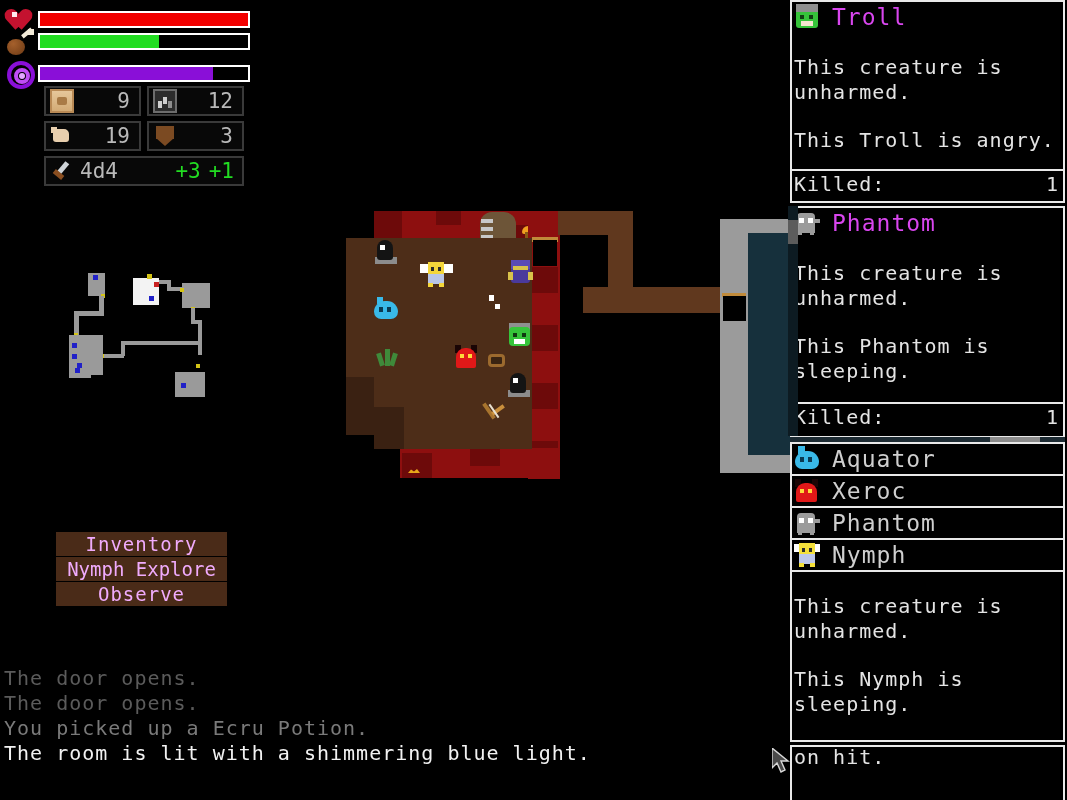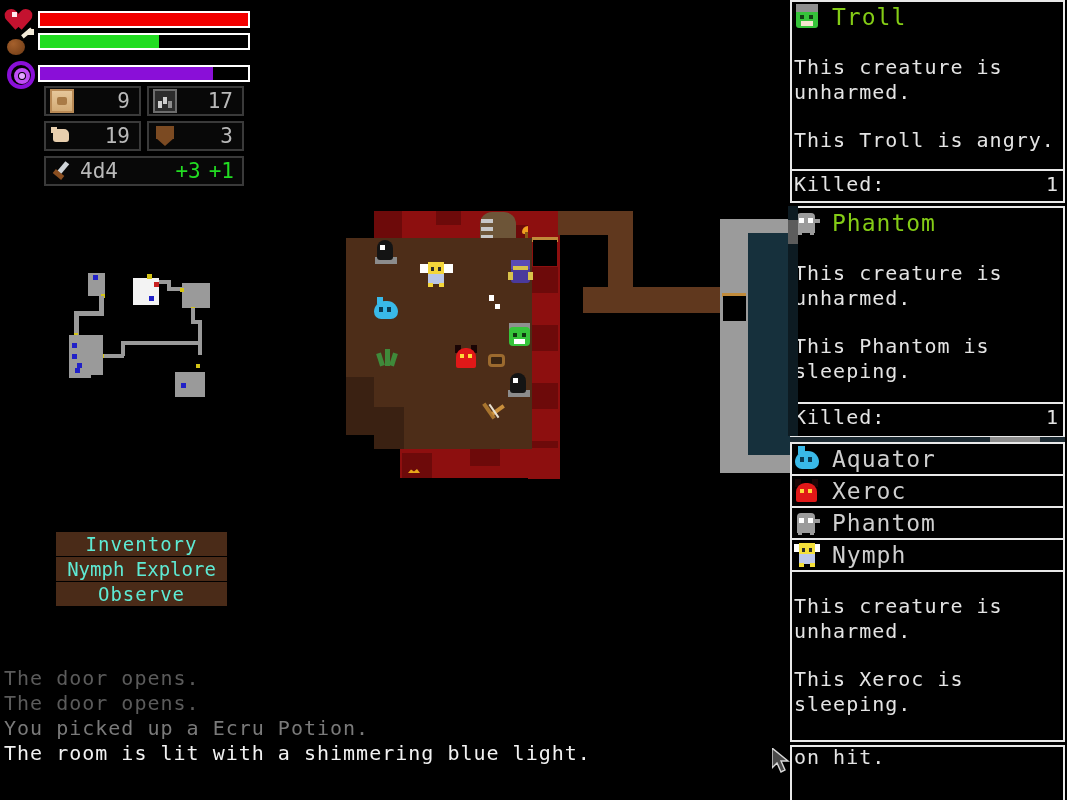--- a/index.html
+++ b/index.html
@@ -162,21 +162,21 @@
   .mm-cor { position: absolute; background: #9a9a9a; }
   .mm-door { position: absolute; width: 4px; height: 4px; background: #d4c416; }
   .mm-mob { position: absolute; width: 5px; height: 5px; background: #2020c8; }
   .mm-mob.red { background: #c82020; }
   .mm-mob.gold { background: #d4c416; }
 
   
   #menu { position: absolute; left: 56px; top: 532px; width: 171px; }
   .menu-btn {
     height: 24px; line-height: 24px; text-align: center;
-    background: #4a2b18; color: #5eead4;
+    background: #4a2b18; color: #f0abfc;
     font-size: 19px; letter-spacing: 1px;
     margin-bottom: 1px; cursor: pointer;
   }
   .menu-btn.wide { letter-spacing: 0px; }
 
   
   #log { position: absolute; left: 4px; top: 666px; width: 780px; }
   .log-line {
     font-size: 20px; line-height: 25px;
     color: #5b5b5b; letter-spacing: 1px; white-space: pre;
@@ -324,21 +324,21 @@
   .panel {
     position: absolute; left: 2px; width: 275px;
     border: 2px solid #e9e9e9; background: #000;
     overflow: hidden;
   }
   .panel-title {
     display: flex; align-items: center; height: 30px;
     padding-left: 2px;
   }
   .panel-title .tname {
-    color: #84cc16; font-size: 23px; letter-spacing: 1px; padding-left: 12px;
+    color: #d946ef; font-size: 23px; letter-spacing: 1px; padding-left: 12px;
   }
   .mon-ico { width: 26px; height: 26px; position: relative; flex: none; }
   .ptext {
     color: #e4e4e4; font-size: 20px; line-height: 25px;
     letter-spacing: 1px; padding: 0 2px; white-space: pre-wrap;
   }
   .pspacer { height: 23px; }
   .killed-row {
     display: flex; border-top: 2px solid #e9e9e9;
     color: #e4e4e4; font-size: 20px; letter-spacing: 1px;
@@ -437,21 +437,21 @@
     </div>
 
     <div class="statgrid">
       <div class="statrow">
         <div class="statbox half">
           <span class="sico ico-armor"></span>
           <span class="sval">9</span>
         </div>
         <div class="statbox half">
           <span class="sico ico-bars"></span>
-          <span class="sval">17</span>
+          <span class="sval">12</span>
         </div>
       </div>
       <div class="statrow">
         <div class="statbox half">
           <span class="sico ico-hand"></span>
           <span class="sval">19</span>
         </div>
         <div class="statbox half">
           <span class="sico ico-shield"></span>
           <span class="sval">3</span>
@@ -744,21 +744,21 @@
           <span class="b"></span>
           <span class="ft" style="left:5px;"></span>
             <span class="ft" style="left:16px;"></span>
         </span>
         <span class="lname">Nymph</span>
       </div>
       <div class="pspacer" style="height:22px;"></div>
       <div class="ptext">This creature is
 unharmed.</div>
       <div class="pspacer"></div>
-      <div class="ptext">This Xeroc is
+      <div class="ptext">This Nymph is
 sleeping.</div>
     </div>
 
     <div class="panel" style="top:745px; height:60px;">
       <div class="ptext" style="margin-top:-2px;">on hit.</div>
     </div>
   </div>
 
   <div id="cursor">
     <svg width="20" height="26" viewBox="0 0 20 26">

